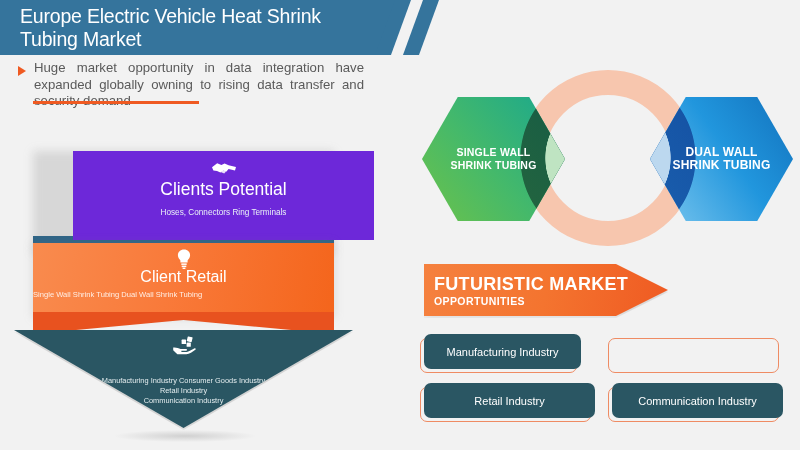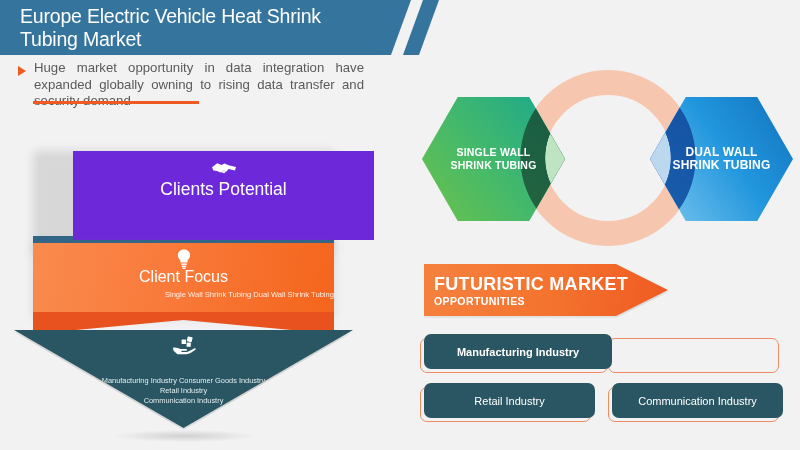--- a/index.html
+++ b/index.html
@@ -81,21 +81,21 @@
     position:absolute;left:33px;top:300px;width:301px;height:34px;
     background:#e8521f;
     clip-path:polygon(0 0, 301px 0, 301px 34px, 150.5px 20px, 0 34px);
   }
   #band2{
     position:absolute;left:33px;top:243px;width:301px;height:69px;
     background:linear-gradient(100deg,#f98b4e 0%,#f97a3a 45%,#f4651c 100%);
   }
   #band2 .hs{position:absolute;left:0;top:6px;width:100%;text-align:center;}
   #band2 .title{position:absolute;left:0;top:25px;width:100%;text-align:center;font-size:16px;color:#fff;}
-  #band2 .sub{position:absolute;left:0;top:47px;width:100%;text-align:right;font-size:7.6px;color:#ffeee5;}
+  #band2 .sub{position:absolute;left:0;top:47px;width:100%;text-align:left;font-size:7.6px;color:#ffeee5;}
 
   
   #band3-shadow{
     position:absolute;left:14px;top:332px;width:339px;height:98px;
     background:rgba(120,120,120,0.25);filter:blur(6px);
     clip-path:polygon(0 0, 339px 0, 169.5px 98px);
   }
   #band3{
     position:absolute;left:14px;top:330px;width:339px;height:98px;
     background:#2a5663;
@@ -201,21 +201,21 @@
   .obox{
     position:absolute;height:35px;border-radius:7px;
     background:#2a5663;color:#ffffff;
     display:flex;align-items:center;justify-content:center;
     font-size:11px;z-index:3;
   }
   .obox-accent{
     position:absolute;height:35px;border-radius:7px;
     border:1.6px solid #ef8b63;box-sizing:border-box;z-index:2;
   }
-  #box-0,#box-0a{left:424px;top:334px;width:188px;font-weight:bold;}
+  #box-0,#box-0a{left:424px;top:334px;width:157px;}
   #box-0a{left:420px;top:338px;}
   #box-1,#box-1a{left:612px;top:334px;width:171px;}
   #box-1a{left:608px;top:338px;}
   #box-2,#box-2a{left:424px;top:383px;width:171px;}
   #box-2a{left:420px;top:387px;}
   #box-3,#box-3a{left:612px;top:383px;width:171px;}
   #box-3a{left:608px;top:387px;}
 </style>
 </head>
 <body>
@@ -239,36 +239,37 @@
     <div id="band1-fold"></div>
     <div id="band1">
       <div class="hs">
         <svg width="26" height="17" viewBox="0 0 26 17" aria-hidden="true">
           <path fill="#ffffff" d="M1 7.2 L6.2 3.2 L10.4 5.0 L13.6 3.6 L17.6 5.2 L25 7.0 L24 10.4 L17.6 9.0
                                    L15.2 11.8 L12.4 10.6 L9.4 12.6 L6.0 11.0 L2.4 10.6 Z"></path>
           <path fill="#ffffff" opacity="0.85" d="M9.6 12.0 L12.2 10.2 L15.0 11.4 L13.2 13.4 Z"></path>
         </svg>
       </div>
       <div class="title">Clients Potential</div>
+      <div class="sub">Hoses, Connectors Ring Terminals</div>
     </div>
 
     <div id="band2-shadow"></div>
     <div id="band2-fold"></div>
     <div id="band2">
       <div class="hs">
         <svg width="14" height="20" viewBox="0 0 14 20" aria-hidden="true">
           <path fill="#ffffff" d="M7 0.6 C3.3 0.6 0.9 3.2 0.9 6.3 C0.9 8.6 2.3 10.1 3.4 11.4
                                    L3.4 13.4 L10.6 13.4 L10.6 11.4 C11.7 10.1 13.1 8.6 13.1 6.3
                                    C13.1 3.2 10.7 0.6 7 0.6 Z"></path>
           <rect x="4.3" y="14.4" width="5.4" height="1.5" fill="#ffffff"></rect>
           <rect x="4.7" y="16.6" width="4.6" height="1.5" fill="#ffffff"></rect>
           <rect x="5.6" y="18.6" width="2.8" height="1.4" fill="#ffffff"></rect>
         </svg>
       </div>
-      <div class="title">Client Focus</div>
+      <div class="title">Client Retail</div>
       <div class="sub">Single Wall Shrink Tubing Dual Wall Shrink Tubing</div>
     </div>
 
     <div id="band3-shadow"></div>
     <div id="band3">
       <div class="hs">
         <svg width="24" height="19" viewBox="0 0 24 19" aria-hidden="true">
           <rect x="15.2" y="0.8" width="5.0" height="5.0" rx="0.6" fill="#ffffff" transform="rotate(14 17.7 3.3)"></rect>
           <rect x="9.6" y="3.6" width="4.4" height="4.4" rx="0.6" fill="#ffffff"></rect>
           <rect x="14.6" y="6.6" width="4.2" height="4.2" rx="0.6" fill="#ffffff"></rect>

